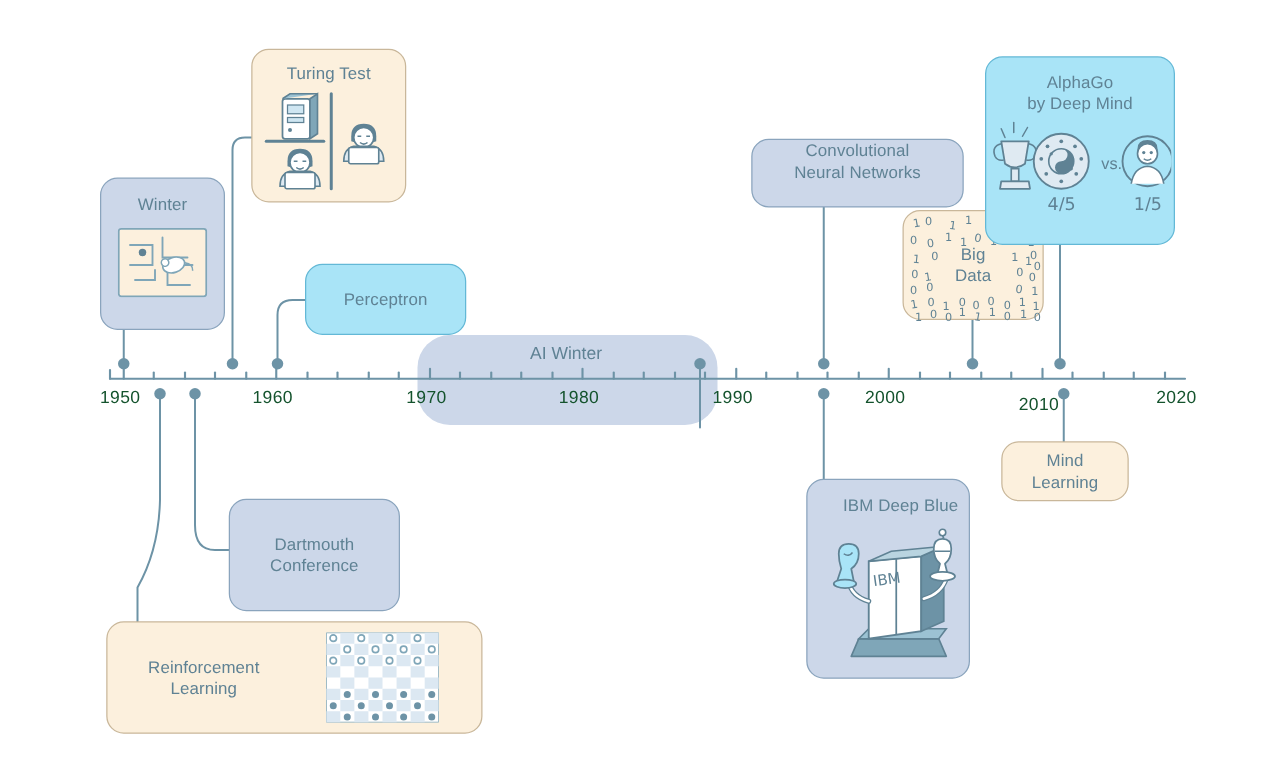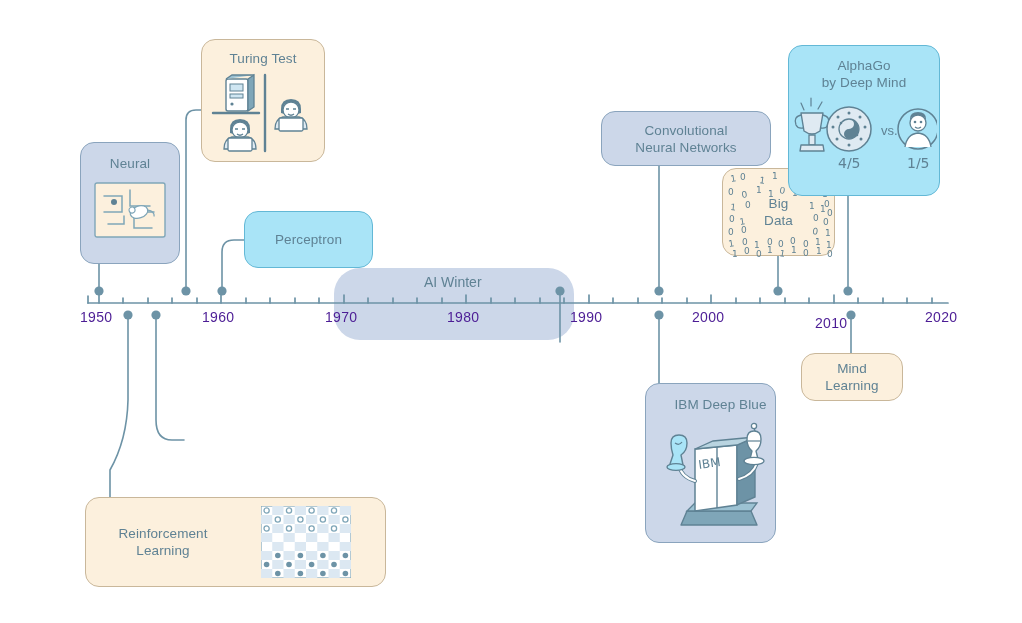--- a/index.html
+++ b/index.html
@@ -5,21 +5,21 @@
   html,body{margin:0;padding:0;background:#ffffff;}
   body{width:1022px;height:623px;font-family:"Liberation Sans",sans-serif;overflow:hidden;}
   #stage{position:relative;width:1022px;height:623px;background:#fff;}
   .card{position:absolute;box-sizing:border-box;border:1.6px solid #7fa6b8;border-radius:14px;
         display:flex;flex-direction:column;align-items:center;justify-content:flex-start;}
   .card-title{color:#5f8294;font-size:13.5px;line-height:17px;text-align:center;font-weight:400;
               letter-spacing:.1px;white-space:pre-line;}
   .lav{background:#ccd7e9;border-color:#8aa4bd;}
   .cream{background:#fcf0dd;border-color:#c9b79a;}
   .cyan{background:#a9e4f7;border-color:#63b8d6;}
-  .axis-label{position:absolute;color:#4c1d95;font-size:14px;letter-spacing:.3px;}
+  .axis-label{position:absolute;color:#14532d;font-size:14px;letter-spacing:.3px;}
   .band{position:absolute;background:#ccd7e9;border-radius:26px;}
   .band-label{position:absolute;color:#5f8294;font-size:14px;}
   svg.lines{position:absolute;left:0;top:0;width:1022px;height:623px;overflow:visible;}
 </style>
 </head>
 <body>
 
 <div id="stage">
 
   <div class="band" style="left:334px;top:268px;width:240px;height:72px;"></div>
@@ -110,21 +110,21 @@
   <div class="axis-label" style="left:80px;top:309px;">1950</div>
   <div class="axis-label" style="left:202px;top:309px;text-align:center;">1960</div>
   <div class="axis-label" style="left:325px;top:309px;">1970</div>
   <div class="axis-label" style="left:447px;top:309px;">1980</div>
   <div class="axis-label" style="left:570px;top:309px;">1990</div>
   <div class="axis-label" style="left:692px;top:309px;">2000</div>
   <div class="axis-label" style="left:815px;top:315px;">2010</div>
   <div class="axis-label" style="left:925px;top:309px;">2020</div>
 
   <div class="card lav" style="left:80px;top:142px;width:100px;height:122px;padding-top:12px;">
-    <div class="card-title">Neural</div>
+    <div class="card-title">Winter</div>
     <svg width="72" height="56" style="margin-top:10px">
       <rect x="1" y="1" width="70" height="54" rx="2" fill="#fcf0dd" stroke="#7fa6b8" stroke-width="1.4"></rect>
       <g fill="none" stroke="#7fa6b8" stroke-width="1.5" stroke-linecap="round">
         <path d="M10,14 L28,14 L28,30 L10,30"></path>
         <path d="M36,8 L36,24 L56,24"></path>
         <path d="M14,42 L30,42 L30,34"></path>
         <path d="M40,34 L40,46 L58,46"></path>
         <path d="M46,30 L60,30"></path>
       </g>
       <circle cx="20" cy="20" r="3" fill="#5f8294"></circle>
@@ -170,20 +170,24 @@
         <path d="M2,30 q0,-10 8,-12 h16 q8,2 8,12 Z" fill="#dfeaf2" stroke="#5f8294" stroke-width="1.3"></path>
         <rect x="6" y="19" width="24" height="13" rx="1.5" fill="#fff" stroke="#5f8294" stroke-width="1.3"></rect>
       </g>
     </svg>
   </div>
 
   <div class="card cyan" style="left:244px;top:211px;width:129px;height:57px;justify-content:center;">
     <div class="card-title">Perceptron</div>
   </div>
 
+  <div class="card lav" style="left:183px;top:399px;width:137px;height:90px;justify-content:center;">
+    <div class="card-title">Dartmouth
+Conference</div>
+  </div>
 
   <div class="card cream" style="left:85px;top:497px;width:301px;height:90px;flex-direction:row;align-items:center;justify-content:space-around;">
     <div class="card-title" style="margin-left:6px;">Reinforcement
 Learning</div>
     <svg width="90" height="72" style="margin-right:8px">
       <rect x="0" y="0" width="90" height="72" fill="#ffffff" stroke="#7fa6b8" stroke-width="1.2"></rect>
       <g fill="#dce8f2">
         <rect x="11.25" y="0" width="11.25" height="9"></rect>
           <rect x="33.75" y="0" width="11.25" height="9"></rect>
         <rect x="56.25" y="0" width="11.25" height="9"></rect>
@@ -242,21 +246,21 @@
           <circle cx="73" cy="58.5" r="2.8"></circle>
         <circle cx="16.8" cy="67.5" r="2.8"></circle>
           <circle cx="39.4" cy="67.5" r="2.8"></circle>
         <circle cx="61.9" cy="67.5" r="2.8"></circle>
           <circle cx="84.4" cy="67.5" r="2.8"></circle>
       </g>
     </svg>
   </div>
 
 
-  <div class="card lav" style="left:601px;top:111px;width:170px;height:55px;justify-content:center;">
+  <div class="card lav" style="left:601px;top:111px;width:170px;height:55px;">
     <div class="card-title">Convolutional
 Neural Networks</div>
   </div>
 
   <div class="card lav" style="left:645px;top:383px;width:131px;height:160px;padding-top:12px;padding-left:20px;">
     <div class="card-title">IBM Deep Blue</div>
     <svg width="112" height="118" style="margin-top:2px">
 
       <path d="M22,96 L86,96 L92,110 L16,110 Z" fill="#7fa6b8" stroke="#5f8294" stroke-width="1.4" stroke-linejoin="round"></path>
       <path d="M22,96 L30,88 L92,88 L86,96 Z" fill="#9cc2d3" stroke="#5f8294" stroke-width="1.3"></path>

